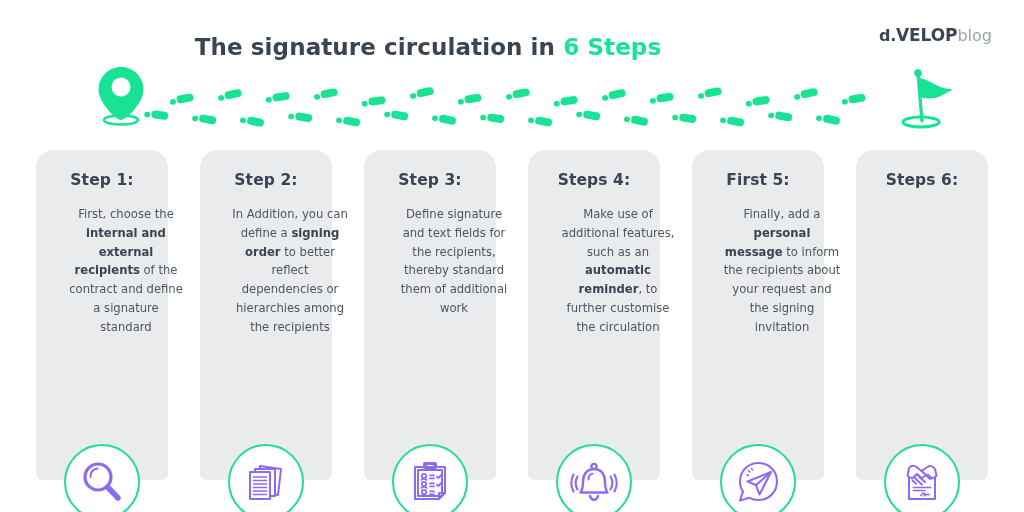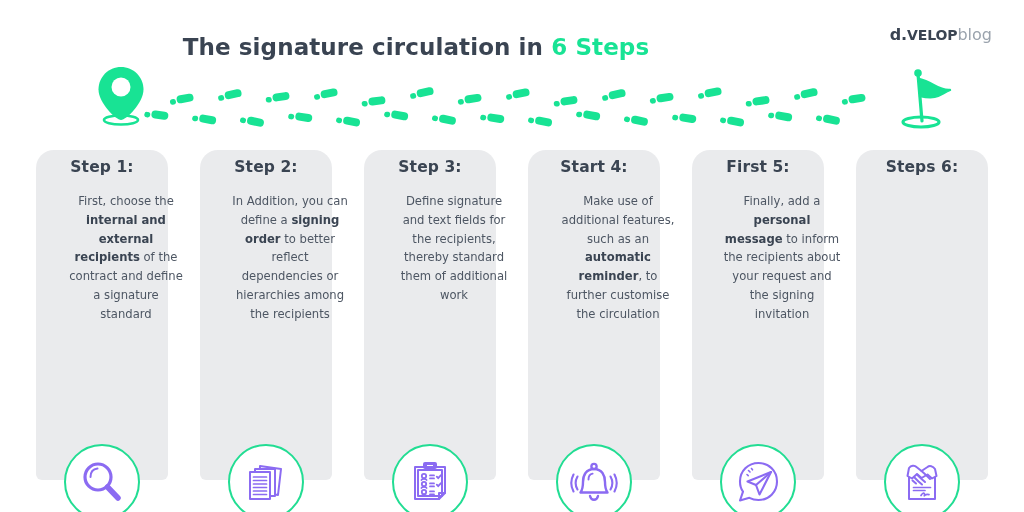--- a/index.html
+++ b/index.html
@@ -6,55 +6,55 @@
   html, body {
     width:1024px; height:512px;
     background:#ffffff;
     font-family:"DejaVu Sans", sans-serif;
     overflow:hidden;
   }
   .canvas { position:relative; width:1024px; height:512px; background:#fff; }
 
   
   .title {
-    position:absolute; top:34px; left:0; width:832px;
+    position:absolute; top:34px; left:12px; width:832px;
     text-align:center;
     font-size:23px; font-weight:bold; letter-spacing:.1px;
     color:#3a4452;
     white-space:nowrap;
   }
   .title .accent { color:#18e394; }
 
   .logo {
     position:absolute; top:27px; right:32px;
     font-size:16px; line-height:1;
     white-space:nowrap;
   }
   .logo .lg-d { color:#3a4452; font-weight:bold; letter-spacing:-.2px; }
-  .logo .lg-sc { color:#3a4452; font-weight:bold; font-size:14px; letter-spacing:-.1px; }
+  .logo .lg-sc { color:#3a4452; font-weight:bold; font-size:17px; letter-spacing:-.1px; }
   .logo .lg-blog { color:#9aa3ad; font-weight:normal; }
 
   
   .path-band { position:absolute; top:58px; left:0; width:1024px; height:80px; }
 
   
   .cards {
     position:absolute; top:150px; left:36px;
     width:952px; height:330px;
     display:flex; justify-content:space-between;
   }
   .card {
     position:relative;
     width:132px; height:330px;
     background:#eaebed;
     border-radius:18px 18px 6px 6px;
     display:flex; flex-direction:column; align-items:center;
   }
   .card-head {
-    margin-top:8px;
+    margin-top:21px;
     font-size:15.5px; font-weight:bold; color:#3a4452;
     letter-spacing:.1px;
   }
   .card-body {
     margin-top:16px;
     width:118px;
     text-align:center;
     font-size:11.6px; line-height:1.62;
     color:#4d5663;
     margin-left:48px;
@@ -286,21 +286,21 @@
             <circle cx="17" cy="33" r="2.2"></circle>
               <path d="M14.4 37 C15 35.4 19 35.4 19.6 37"></path>
             <line x1="23" y1="32.4" x2="27" y2="32.4"></line>
               <line x1="23" y1="35.4" x2="27" y2="35.4"></line>
           </g>
         </svg>
       </div>
     </div>
 
     <div class="card">
-      <div class="card-head">Start 4:</div>
+      <div class="card-head">Steps 4:</div>
       <div class="card-body"><span>Make use of additional features, such as an </span><b>automatic reminder</b><span>, to further customise the circulation</span></div>
       <div class="bubble">
         <svg width="48" height="46" viewBox="0 0 48 46" fill="none" stroke="#8b6bf2" stroke-width="2.4" stroke-linecap="round" stroke-linejoin="round">
           <circle cx="24" cy="7.5" r="2.6"></circle>
           <path d="M24 10 C16 10 13 16.5 13 23 C13 30 10.5 33.5 10.5 33.5 H37.5 C37.5 33.5 35 30 35 23 C35 16.5 32 10 24 10 Z"></path>
           <path d="M20 37 C20.6 39.6 22.2 40.8 24 40.8 C25.8 40.8 27.4 39.6 28 37"></path>
           <path d="M18.5 20.5 C18.5 17 20.2 15 22.6 14.6" stroke-width="1.9"></path>
           <path d="M7.5 17.5 C5.2 21.5 5.2 26.5 7.5 30.5" stroke-width="2.1"></path>
           <path d="M3.5 15.5 C0.6 21 0.6 27 3.5 32.5" stroke-width="2.1"></path>
           <path d="M40.5 17.5 C42.8 21.5 42.8 26.5 40.5 30.5" stroke-width="2.1"></path>

